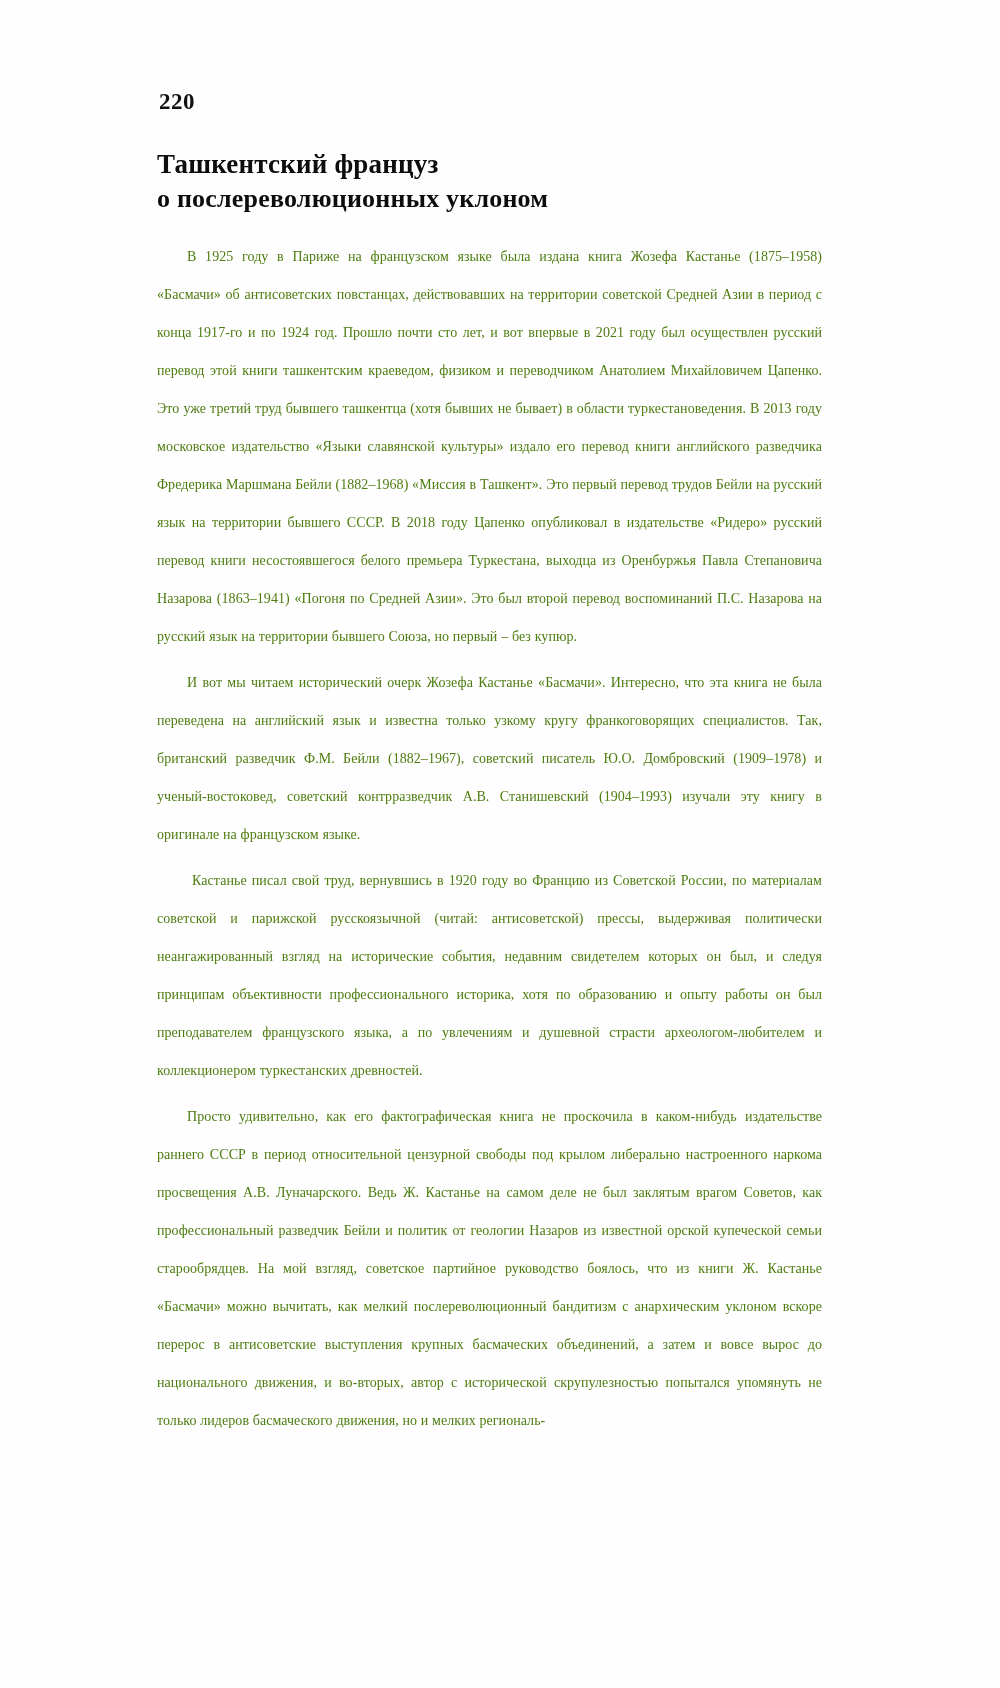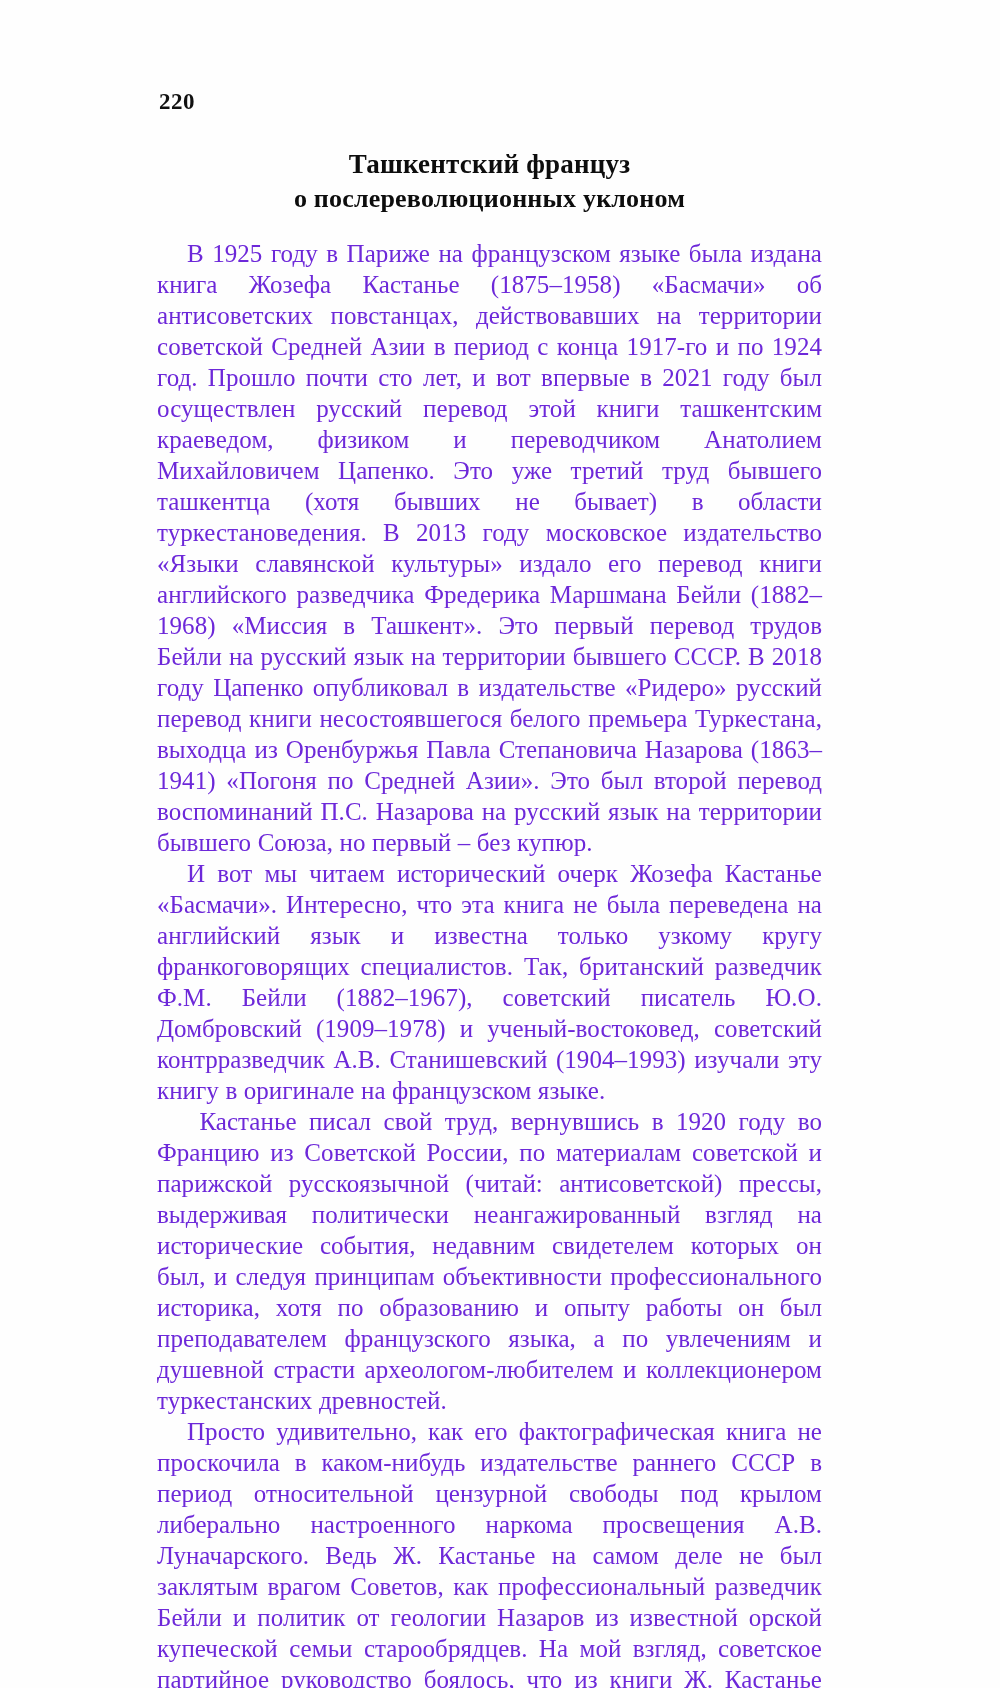--- a/index.html
+++ b/index.html
@@ -33,49 +33,48 @@
   .folio {
     font-family: "Liberation Serif", "DejaVu Serif", serif;
     font-weight: bold;
     font-size: 23px;
     letter-spacing: 0.5px;
     color: #111;
     margin: 0 0 34px 2px;
     line-height: 1;
   }
   .title-block {
-    text-align: center;
     margin: 0 0 22px 0;
   }
   .title-line {
     font-family: "Liberation Serif", "DejaVu Serif", serif;
     font-weight: bold;
     font-size: 27px;
     line-height: 1.3;
     letter-spacing: 0.2px;
     color: #0d0d0d;
     display: block;
   }
   .title-line.second {
     font-size: 26px;
   }
   .body-text {
-    font-size: 25px;
-    line-height: 31px;
+    font-size: 14px;
+    line-height: 38px;
     text-align: justify;
     text-justify: inter-word;
-    color: #6d28d9;
+    color: #4d7c0f;
     margin: 0;
     hyphens: none;
     -webkit-hyphens: none;
     letter-spacing: 0.05px;
     word-spacing: 0.2px;
   }
   .body-text + .body-text {
-    margin-top: 0;
+    margin-top: 8px;
   }
   .body-text .indent {
     display: inline-block;
     width: 30px;
   }
   .body-text.last {
     text-align: justify;
   }
 </style>
 </head>

